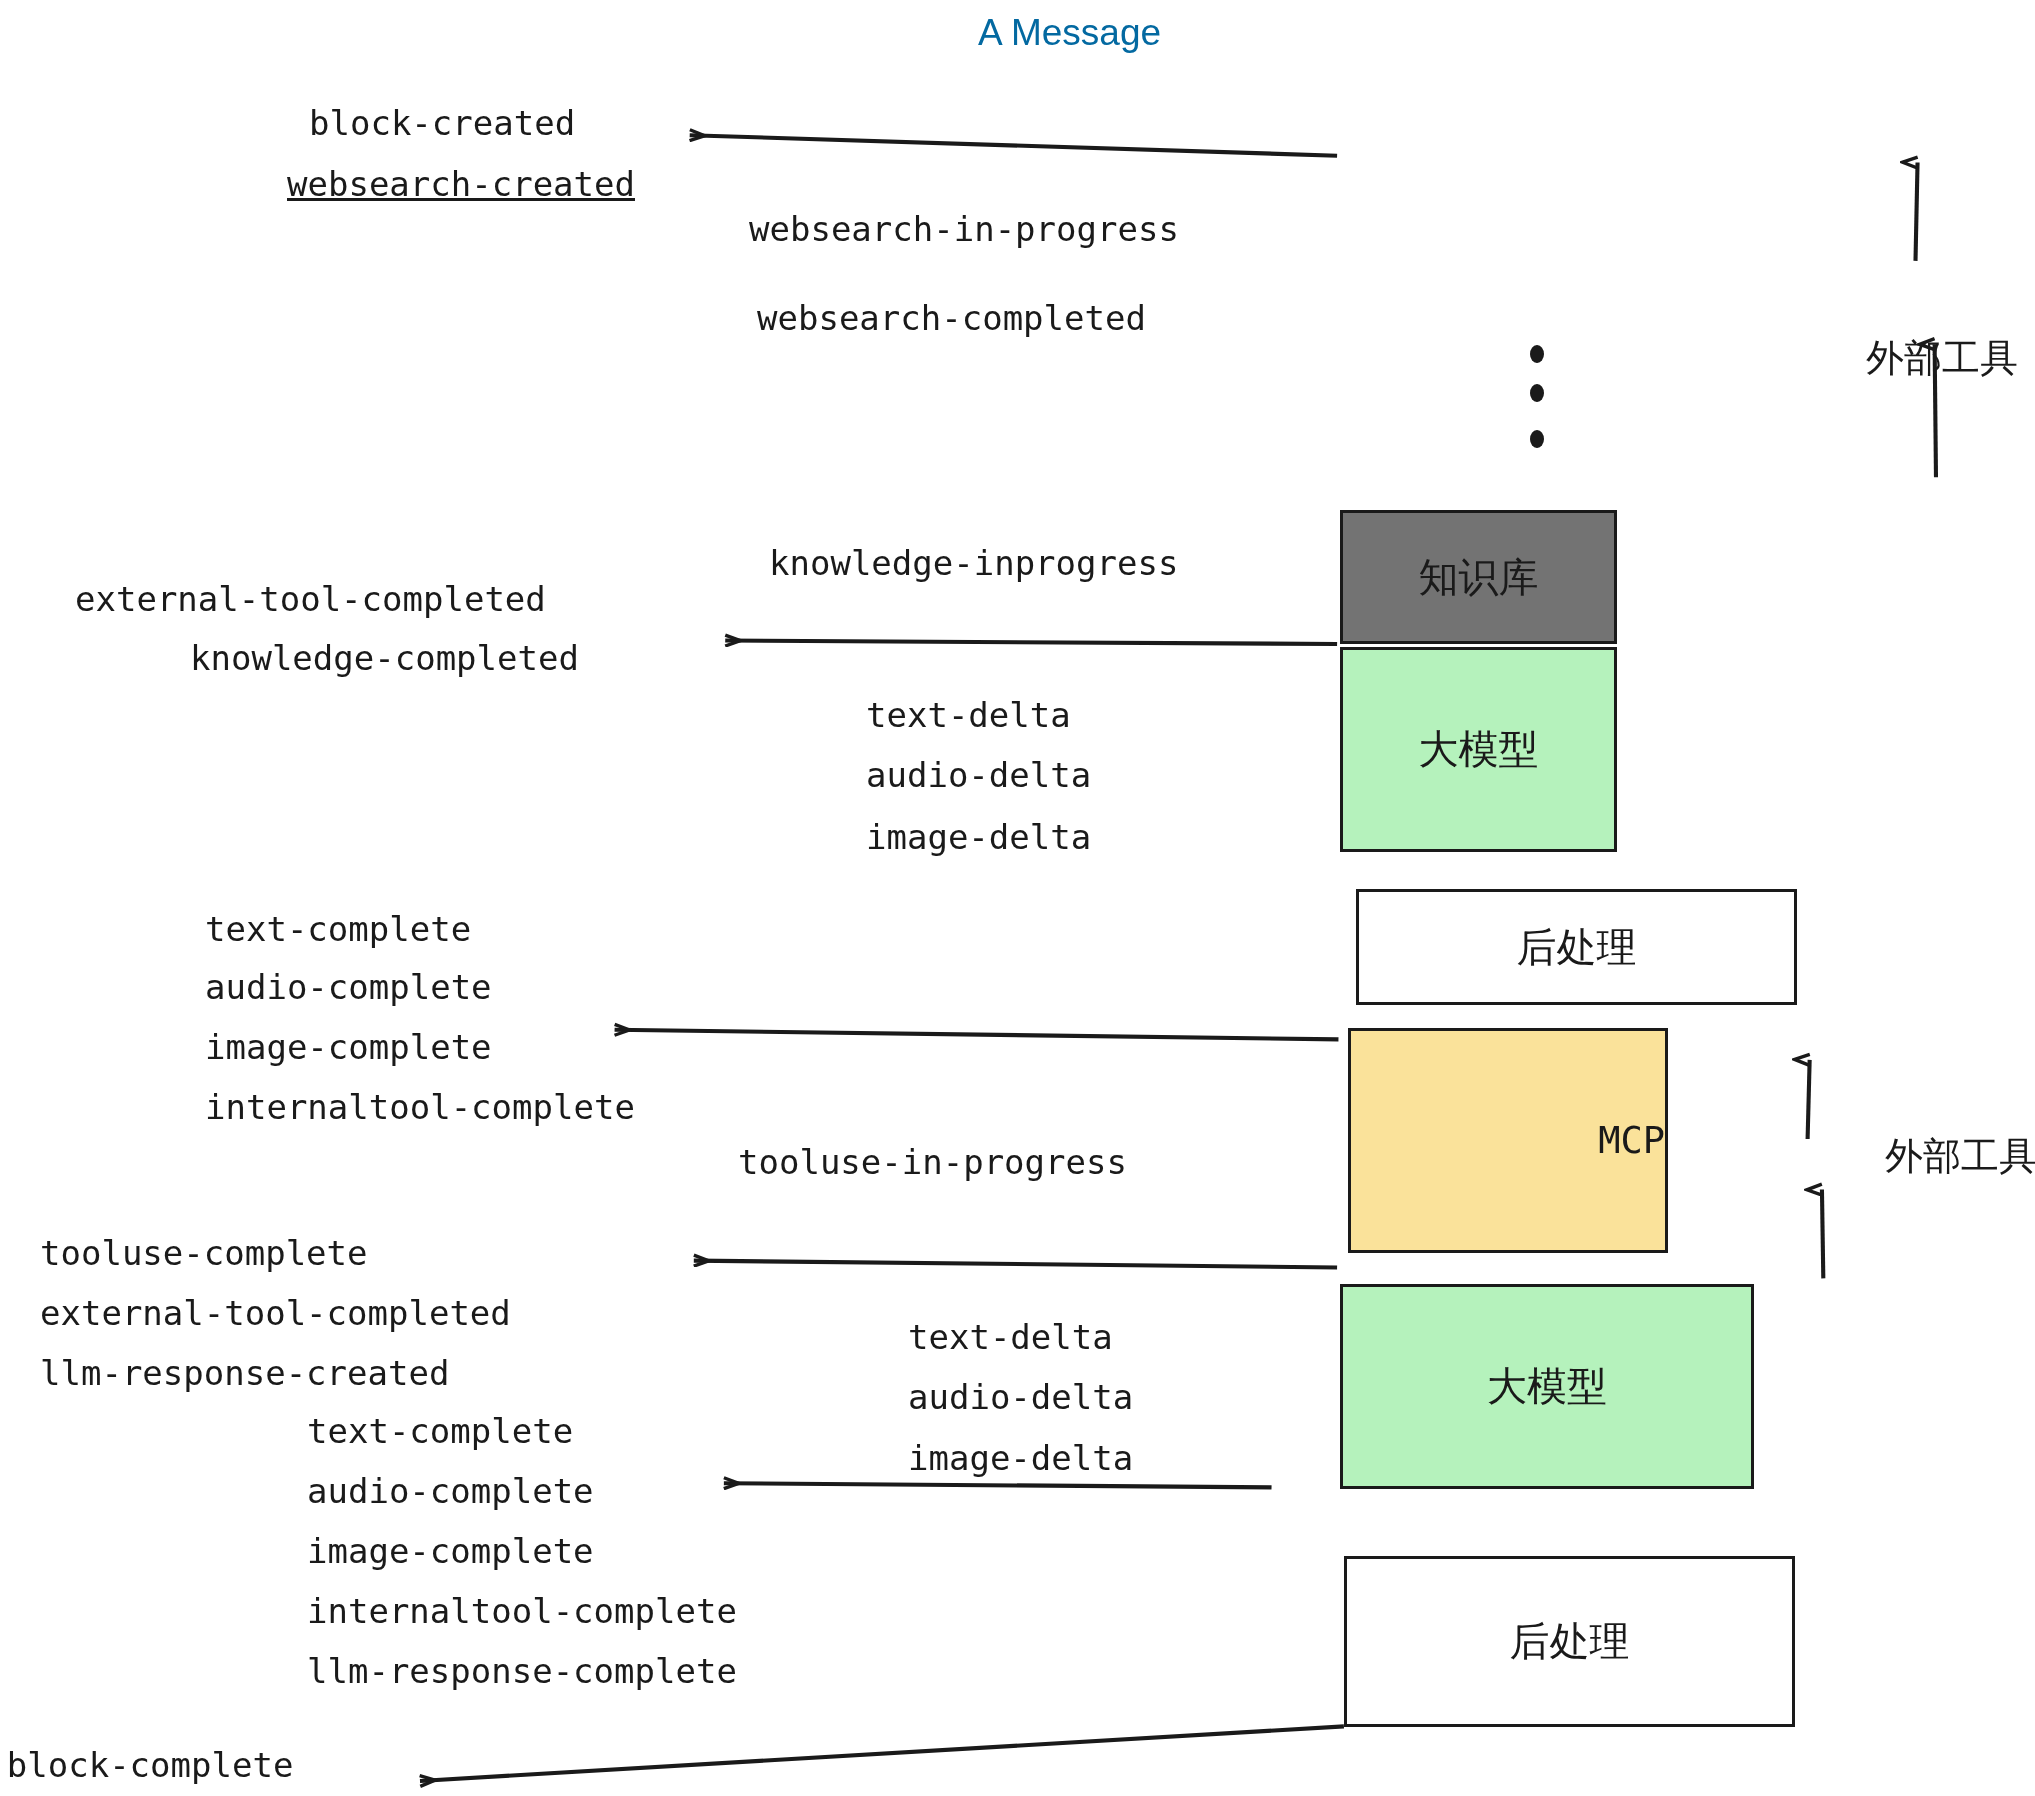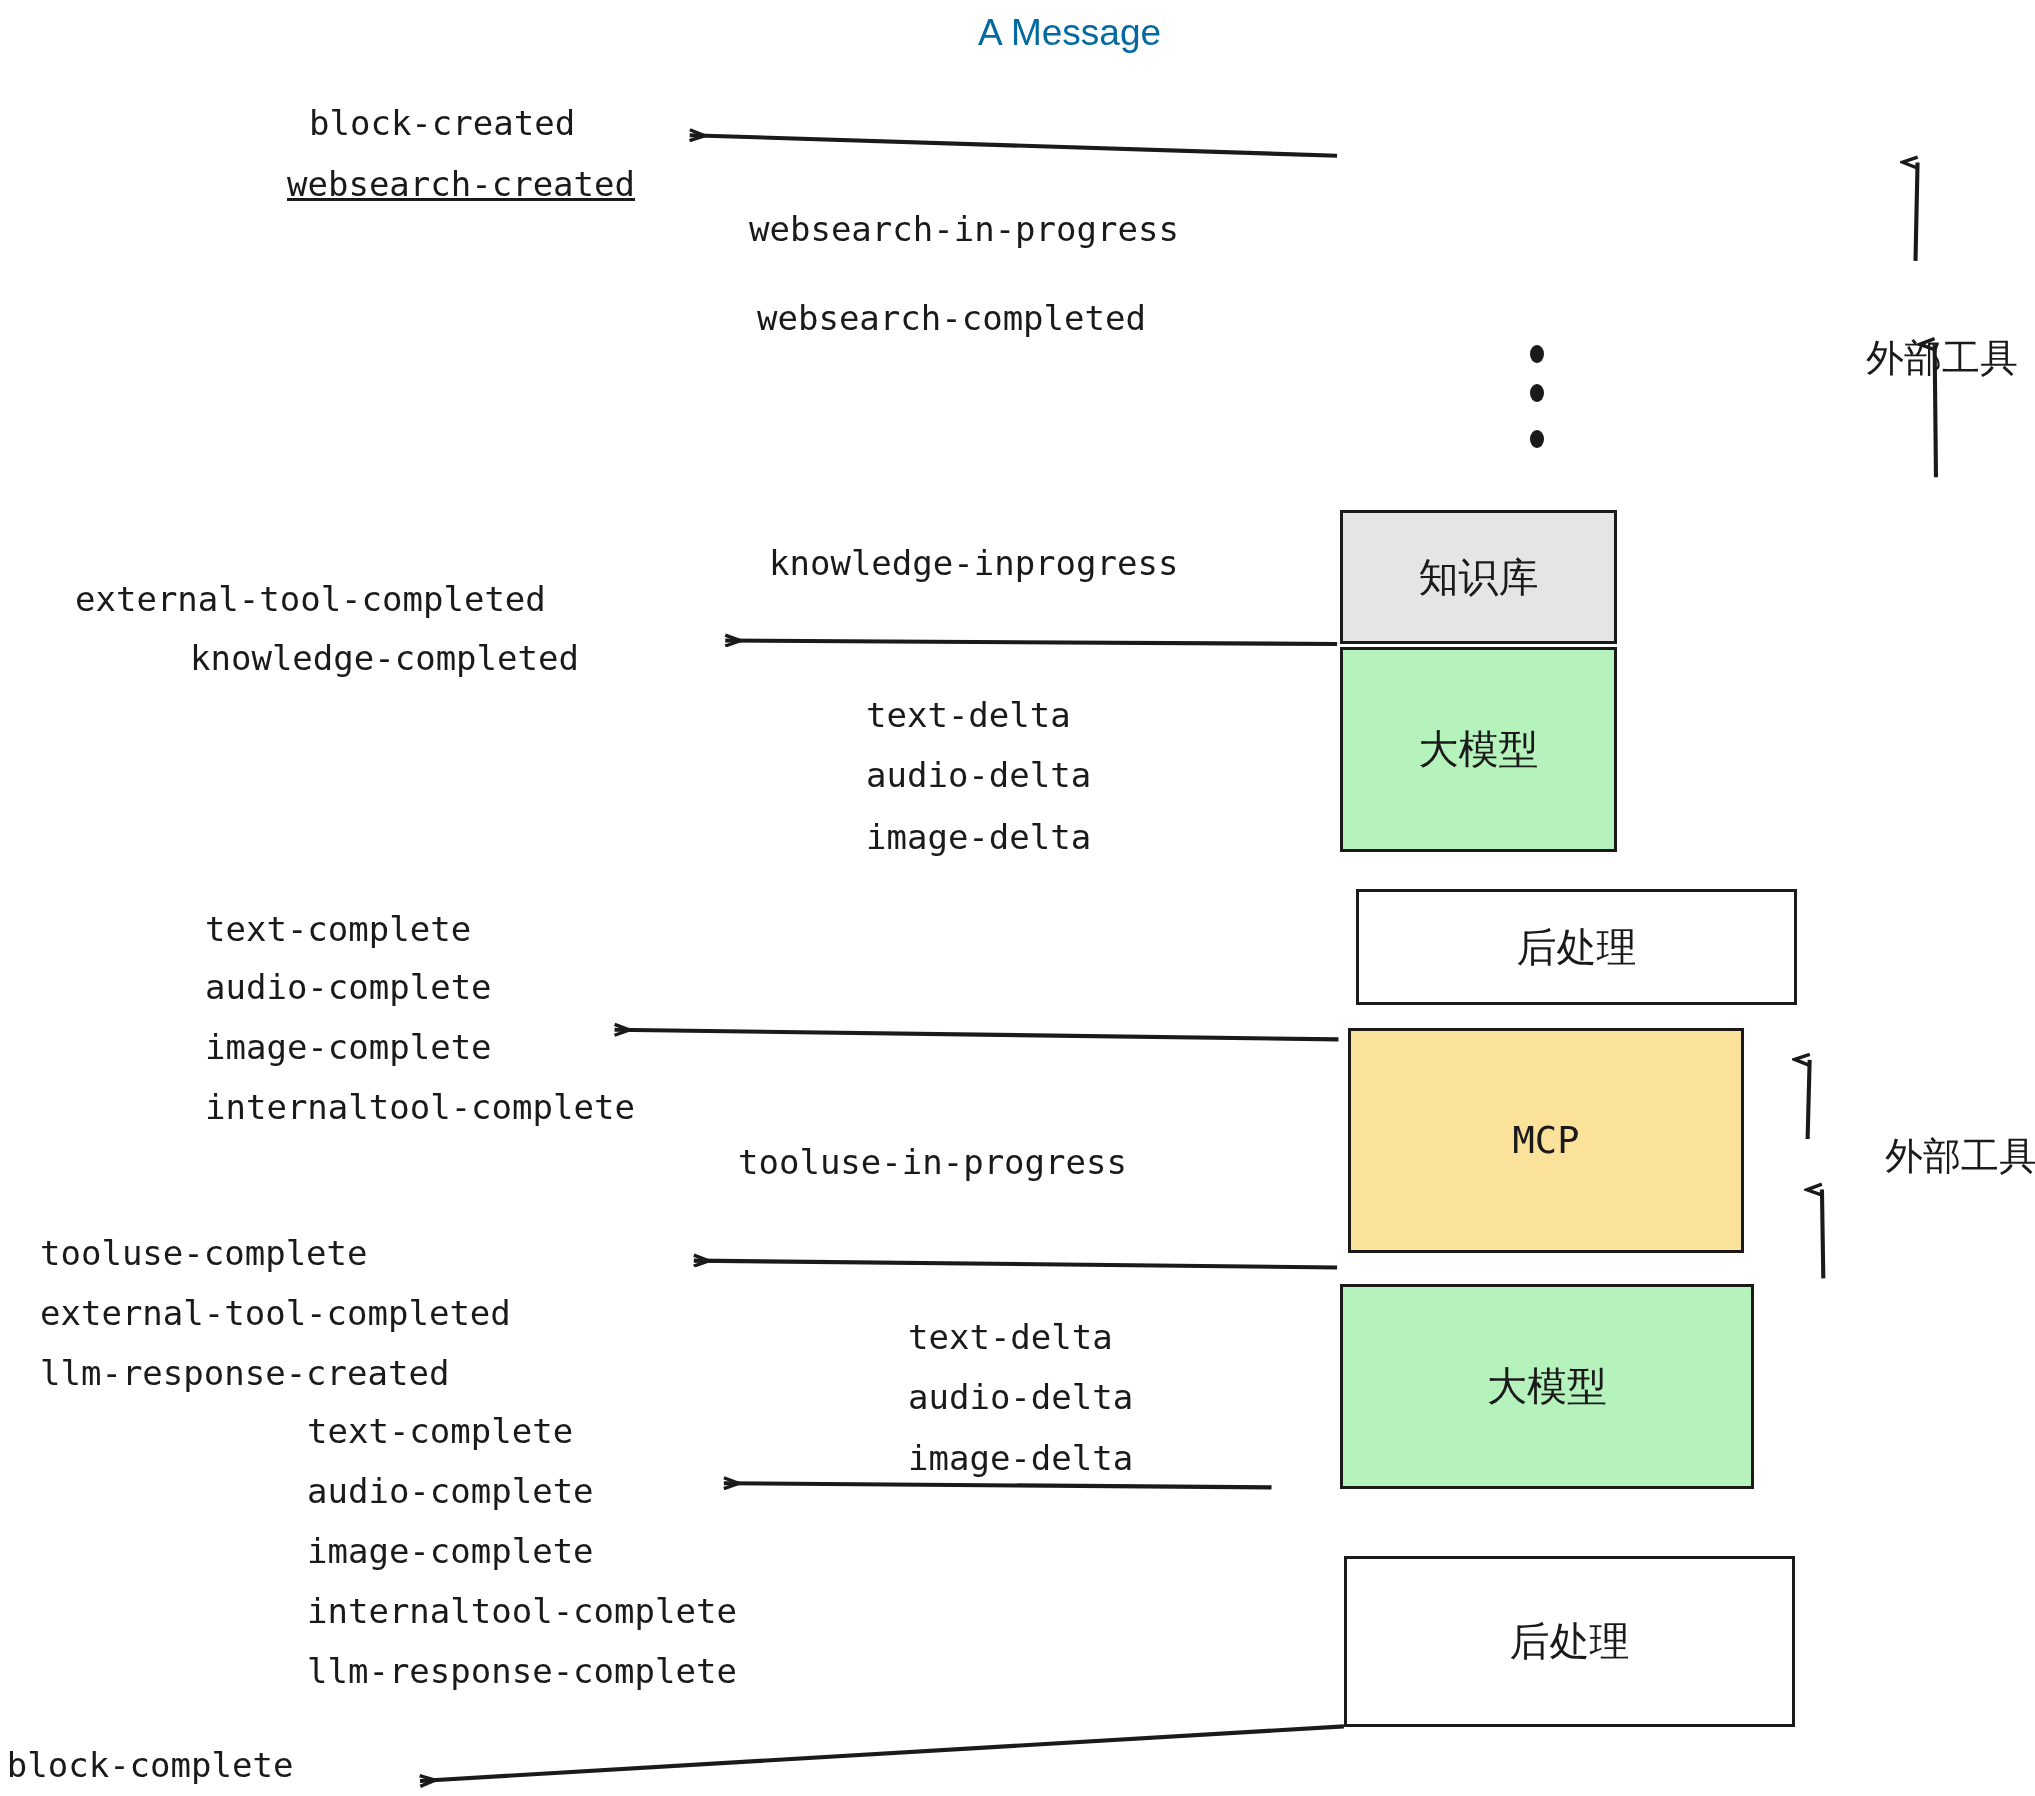--- a/index.html
+++ b/index.html
@@ -93,33 +93,33 @@
     <line x1="2668" y1="1742" x2="2670" y2="1872" stroke="#1A1A1A" stroke-width="6" marker-end="url(#ahv)" transform="rotate(180 2669 1807)"></line>
   </svg>
 
   <div class="title" style="left:978px;top:12.3px;">A Message</div>
 
 
   <div class="dot" style="left:1530px;top:345px;"></div>
   <div class="dot" style="left:1530px;top:384px;"></div>
   <div class="dot" style="left:1530px;top:430px;"></div>
 
-  <div class="box" style="left:1340px;top:510px;width:277px;height:134px;background:#e5e5e5;">
+  <div class="box" style="left:1340px;top:510px;width:277px;height:134px;background:#737373;">
     <span>知识库</span>
   </div>
 
   <div class="box" style="left:1340px;top:647px;width:277px;height:205px;background:#B5F2BC;">
     <span>大模型</span>
   </div>
 
   <div class="box" style="left:1356px;top:889px;width:441px;height:116px;background:#FFFFFF;">
     <span>后处理</span>
   </div>
 
-  <div class="box mono" style="left:1348px;top:1028px;width:396px;height:225px;background:#FAE29A;">
+  <div class="box mono" style="left:1348px;top:1028px;width:320px;height:225px;background:#FAE29A;justify-content:flex-end;">
     <span>MCP</span>
   </div>
 
   <div class="box" style="left:1340px;top:1284px;width:414px;height:205px;background:#B5F2BC;">
     <span>大模型</span>
   </div>
 
   <div class="box" style="left:1344px;top:1556px;width:451px;height:171px;background:#FFFFFF;">
     <span>后处理</span>
   </div>

